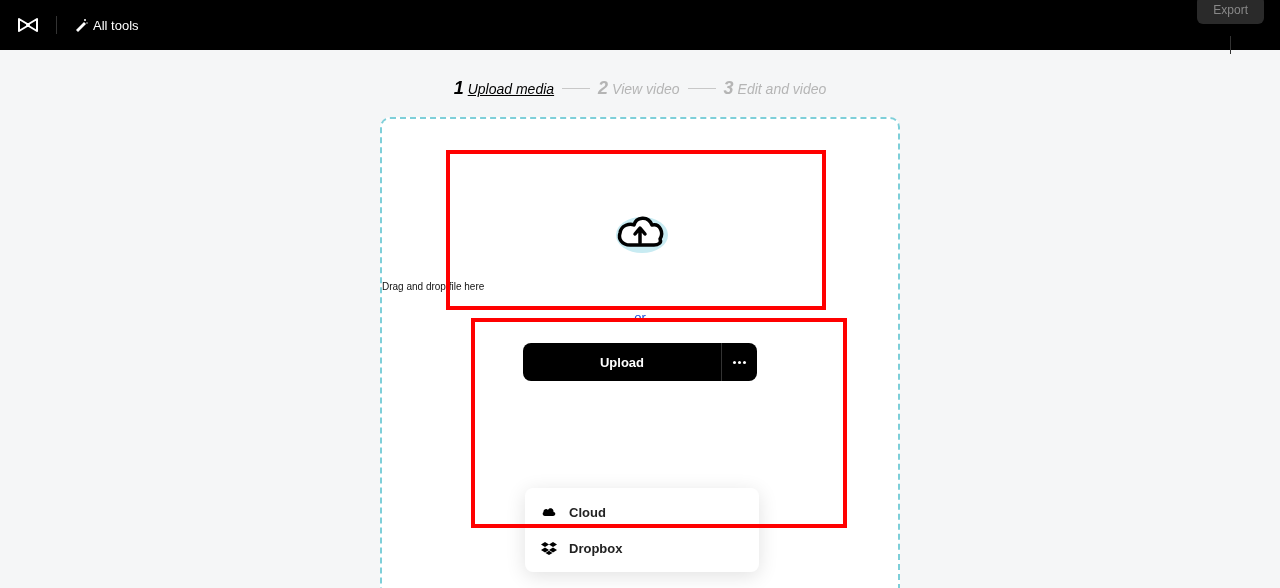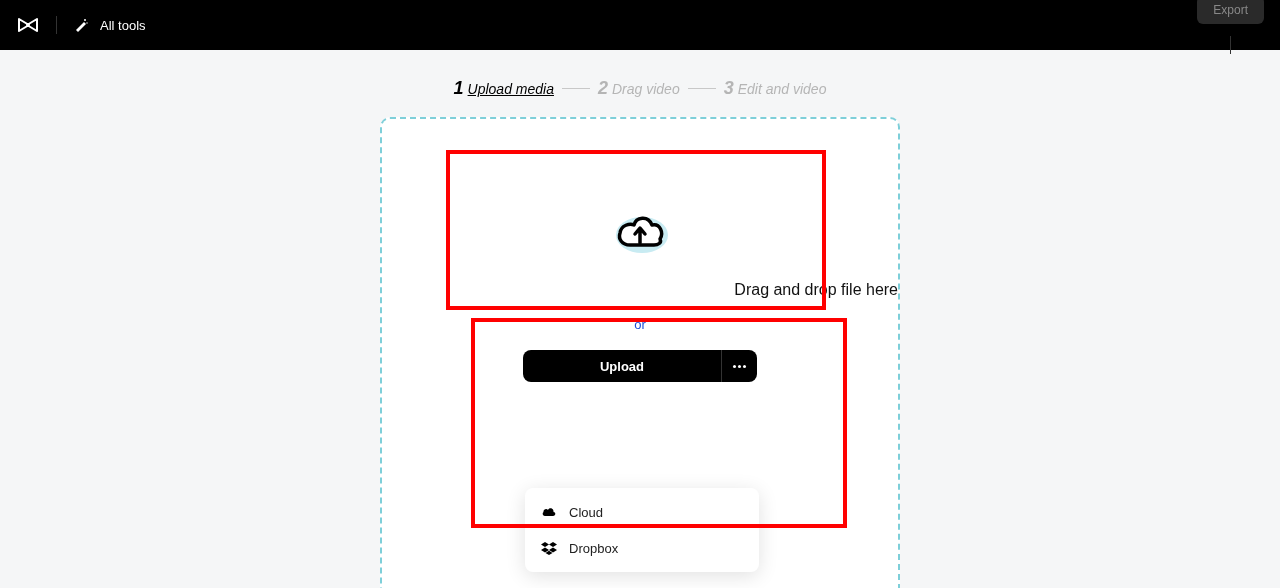--- a/index.html
+++ b/index.html
@@ -3,52 +3,52 @@
   <meta charset="utf-8">
   <style>
     * { margin: 0; padding: 0; box-sizing: border-box; }
     body { font-family: -apple-system, BlinkMacSystemFont, "Segoe UI", Arial, sans-serif; background: #f5f6f7; width: 1280px; height: 588px; overflow: hidden; position: relative; }
     
     
     .header { background: #000; height: 50px; display: flex; align-items: center; justify-content: space-between; padding: 0 16px; }
     .header-left { display: flex; align-items: center; gap: 16px; }
     .logo { width: 24px; height: 24px; display: flex; align-items: center; justify-content: center; }
     .divider-v { width: 1px; height: 18px; background: #333; }
-    .all-tools { display: flex; align-items: center; gap: 11px; color: #fff; font-size: 13px; cursor: pointer; }
+    .all-tools { display: flex; align-items: center; gap: 4px; color: #fff; font-size: 13px; cursor: pointer; }
     .magic-icon { width: 16px; height: 16px; }
     .header-right { display: flex; align-items: center; gap: 12px; flex-direction: column; }
     .export-btn { background: #2a2a2a; color: #888; border: none; border-radius: 6px; padding: 7px 16px; font-size: 12px; cursor: pointer; }
     
     
     .stepper { display: flex; align-items: center; justify-content: center; gap: 8px; margin-top: 28px; }
     .step { display: flex; align-items: center; gap: 4px; font-size: 14px; font-style: italic; }
     .step-num-active { font-weight: 700; font-size: 18px; color: #000; font-style: italic; }
     .step-num { font-weight: 700; font-size: 18px; color: #b5b5b5; font-style: italic; }
     .step-label-active { color: #000; font-weight: 500; text-decoration: underline; }
     .step-label { color: #b5b5b5; }
     .step-line { width: 28px; height: 1px; background: #c8c8c8; }
     
     
     .main-area { display: flex; justify-content: center; margin-top: 18px; }
     .drop-card { width: 520px; height: 508px; background: #fff; border: 2px dashed #7ecfd9; border-radius: 10px; position: relative; padding-top: 38px; }
     
     .cloud-icon-wrap { display: flex; justify-content: center; margin-top: 50px; }
-    .drag-text { text-align: right; font-size: 16px; color: #111; margin-top: 24px; font-weight: 500; }
+    .drag-text { text-align: left; font-size: 10px; color: #111; margin-top: 24px; font-weight: 500; }
     .or-text { text-align: center; font-size: 13px; color: #1d4ed8; margin-top: 18px; }
     
     .upload-row { display: flex; justify-content: center; margin-top: 18px; }
-    .upload-btn-group { display: flex; border-radius: 8px; overflow: hidden; width: 234px; height: 32px; }
+    .upload-btn-group { display: flex; border-radius: 8px; overflow: hidden; width: 234px; height: 38px; }
     .upload-btn { background: #000; color: #fff; border: none; font-size: 13px; font-weight: 600; flex: 1; cursor: pointer; }
     .upload-more { background: #000; color: #fff; border: none; width: 36px; border-left: 1px solid #333; cursor: pointer; display: flex; align-items: center; justify-content: center; }
     .dots { display: flex; gap: 2px; }
     .dot { width: 3px; height: 3px; background: #fff; border-radius: 50%; }
     
     
     .dropdown { position: absolute; background: #fff; border-radius: 8px; box-shadow: 0 4px 20px rgba(0,0,0,0.12); width: 234px; left: 143px; top: 369px; padding: 6px 0; }
-    .dropdown-item { display: flex; align-items: center; gap: 12px; padding: 10px 16px; font-size: 13px; color: #222; cursor: pointer; }
+    .dropdown-item { display: flex; align-items: center; gap: 12px; padding: 10px 16px; font-size: 13px; color: #222; cursor: pointer; font-weight: bold; }
     .drop-icon { width: 16px; height: 16px; display: flex; align-items: center; justify-content: center; }
     
     
     .sample-strip { position: absolute; bottom: 88px; left: 143px; width: 234px; height: 18px; display: flex; gap: 4px; border-radius: 0 0 8px 8px; overflow: hidden; }
     .sample-thumb { flex: 1; height: 100%; }
     .st1 { background: linear-gradient(135deg, #d4a884, #8e6b5a); }
     .st2 { background: linear-gradient(135deg, #3a2f28, #6b5742); }
     .st3 { background: linear-gradient(135deg, #c9bdb0, #8a7865); }
     
     
@@ -85,21 +85,21 @@
 </div>
 
 <div class="stepper">
   <div class="step">
     <span class="step-num-active">1</span>
     <span class="step-label-active">Upload media</span>
   </div>
   <div class="step-line"></div>
   <div class="step">
     <span class="step-num">2</span>
-    <span class="step-label">Drag video</span>
+    <span class="step-label">View video</span>
   </div>
   <div class="step-line"></div>
   <div class="step">
     <span class="step-num">3</span>
     <span class="step-label">Edit and video</span>
   </div>
 </div>
 
 <div class="main-area">
   <div class="drop-card">

